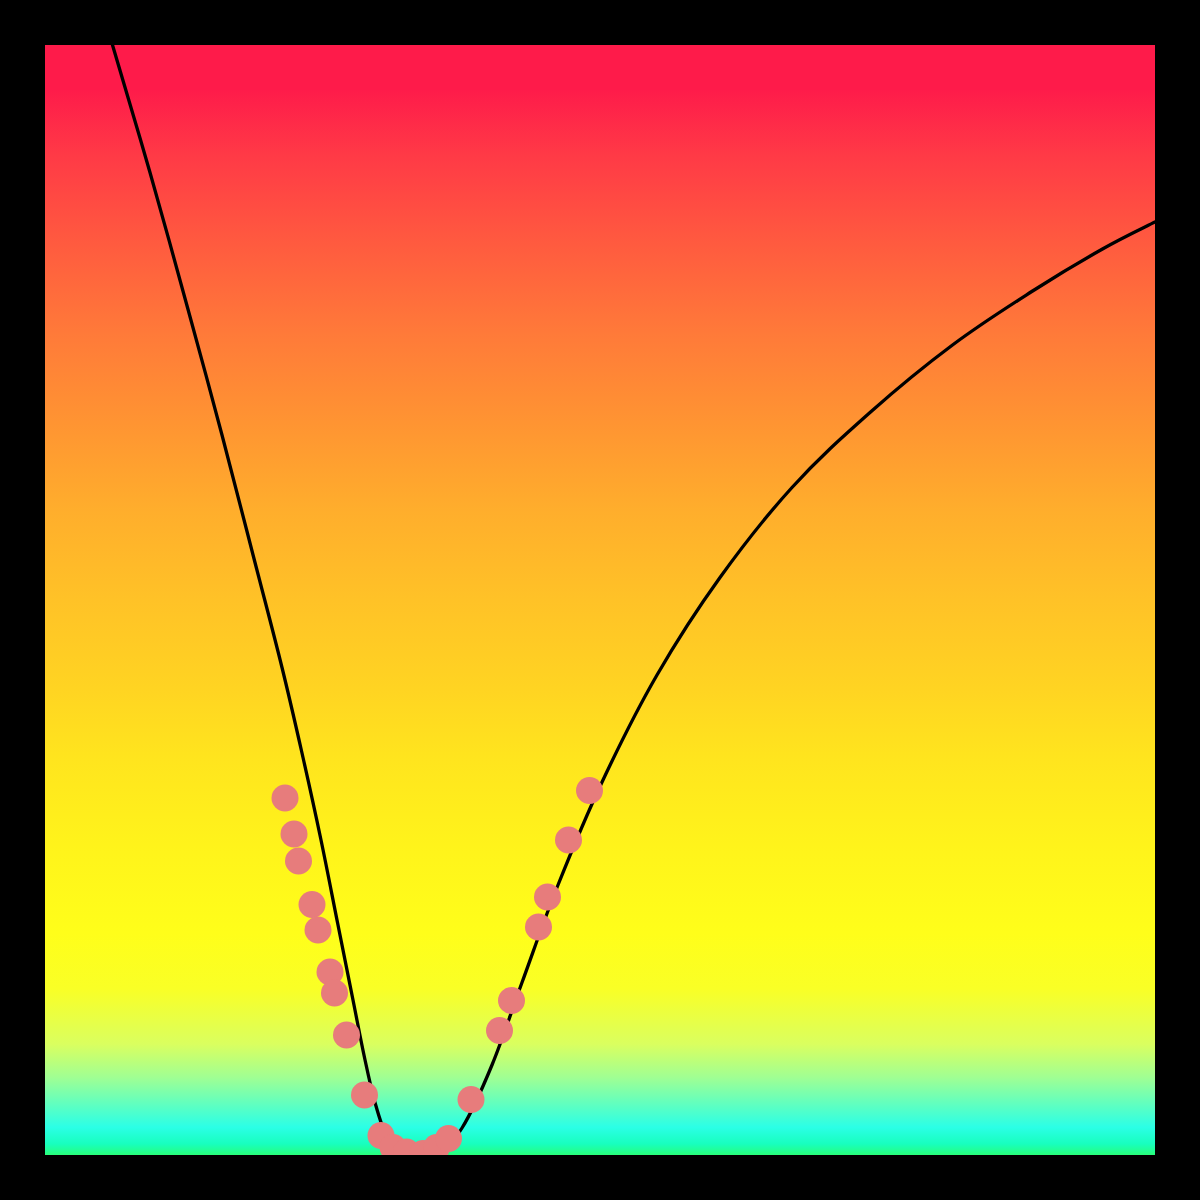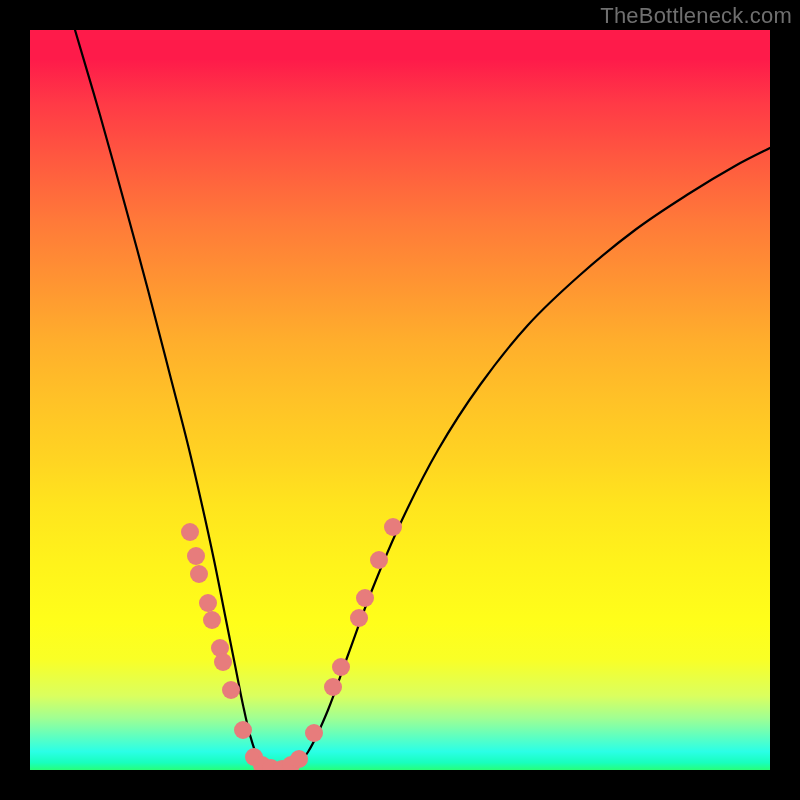--- a/index.html
+++ b/index.html
@@ -65,21 +65,20 @@
     inset: 0;
   }
   .dot {
     fill: #e77c7c;
   }
 </style>
 </head>
 <body>
 
 <div class="outer">
-  <div class="watermark">TheBottleneck.com</div>
   <div class="plot">
     <div class="gradient"></div>
     <svg class="curves" viewBox="0 0 740 740" preserveAspectRatio="none">
       <g id="curves-group">
           <path d="M 45 0 C 49.5 15.299999999999999, 61 53.5, 70 85 C 79 116.5, 86.36 143.5, 95 175 C 103.64 206.5, 109.9 229.4, 118 260 C 126.1 290.6, 132.8 317.1, 140 345 C 147.2 372.9, 152.24 391.6, 158 415 C 163.76 438.4, 167.32 454.3, 172 475 C 176.68 495.7, 179.86 510.2, 184 530 C 188.14 549.8, 191.22 566.1, 195 585 C 198.78 603.9, 201.76 618.8, 205 635 C 208.24 651.2, 210.3 662.4, 213 675 C 215.7 687.6, 217.3 695.46, 220 705 C 222.7 714.54, 224.76 722.06, 228 728 C 231.24 733.94, 234.04 735.84, 238 738 C 241.96 740.16, 247.84 739.64, 250 740" fill="none" stroke="#000000" stroke-width="2.2" stroke-linecap="round"></path>
           <path d="M 250 740 C 252.16 739.64, 256.96 741.24, 262 738 C 267.04 734.76, 271.52 732.44, 278 722 C 284.48 711.56, 290.8 697.46, 298 680 C 305.2 662.54, 310.08 646.6, 318 625 C 325.92 603.4, 332.28 584.3, 342 560 C 351.72 535.7, 360.12 515.2, 372 490 C 383.88 464.8, 393.96 444.3, 408 420 C 422.04 395.7, 433.8 377.5, 450 355 C 466.2 332.5, 480 314.8, 498 295 C 516 275.2, 530.74 262.1, 550 245 C 569.26 227.9, 585.2 214.76, 605 200 C 624.8 185.24, 642 174.52, 660 163 C 678 151.48, 690.6 144.1, 705 136 C 719.4 127.9, 733.7 121.24, 740 118" fill="none" stroke="#000000" stroke-width="2.2" stroke-linecap="round"></path>
         </g>
       <g id="dots-group">
           <circle cx="160" cy="502" r="9" class="dot"></circle>
           <circle cx="166" cy="526" r="9" class="dot"></circle>

